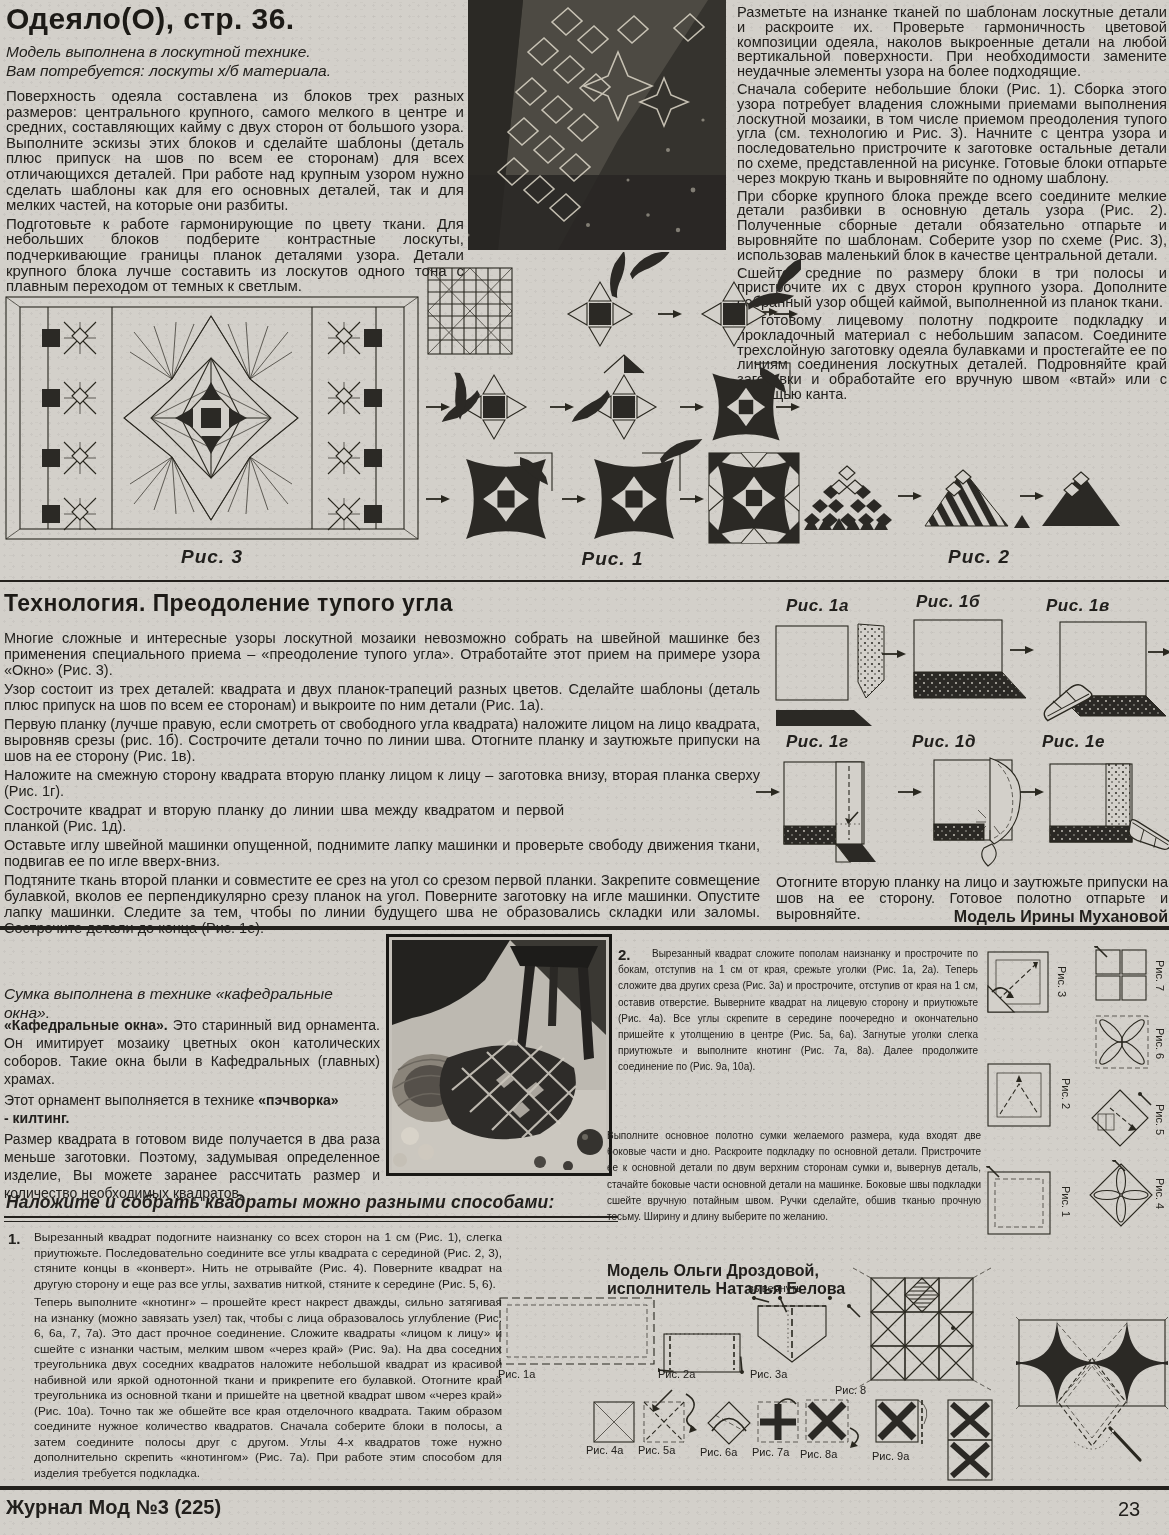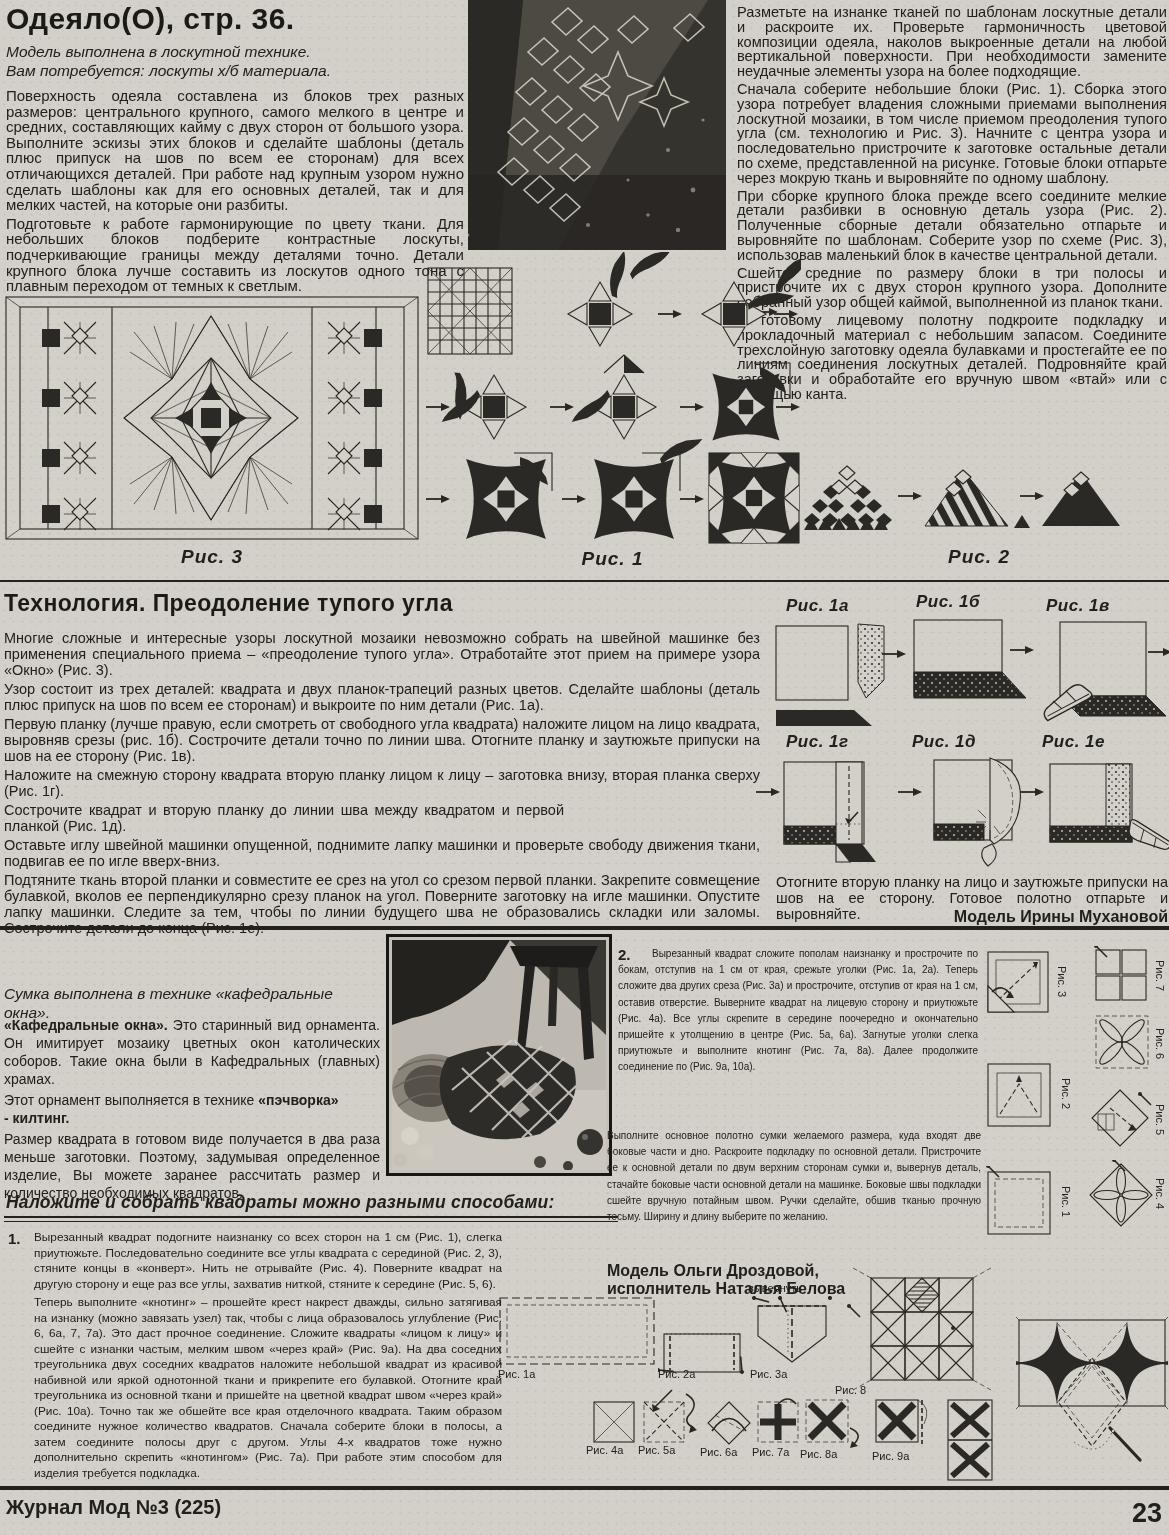--- a/index.html
+++ b/index.html
@@ -108,21 +108,21 @@
     </defs>
   </svg>
 
   <h1 class="abs head" style="left:6px;top:2px;width:460px">Одеяло(О), стр. 36.</h1>
   <div class="abs intro" style="left:6px;top:42px;width:460px">
     <div>Модель выполнена в лоскутной технике.</div>
     <div>Вам потребуется: лоскуты х/б материала.</div>
   </div>
   <div class="abs body" style="left:6px;top:88px;width:458px">
     <p>Поверхность одеяла составлена из блоков трех разных размеров: центрального крупного, самого мелкого в центре и средних, составляющих кайму с двух сторон от большого узора. Выполните эскизы этих блоков и сделайте шаблоны (деталь плюс припуск на шов по всем ее сторонам) для всех отличающихся деталей. При работе над крупным узором нужно сделать шаблоны как для его основных деталей, так и для мелких частей, на которые они разбиты.</p>
-    <p>Подготовьте к работе гармонирующие по цвету ткани. Для небольших блоков подберите контрастные лоскуты, подчеркивающие границы между деталями точно. Детали крупного блока лучше составить из лоскутов одного тона с плавным переходом от темных к светлым.</p>
+    <p>Подготовьте к работе гармонирующие по цвету ткани. Для небольших блоков подберите контрастные лоскуты, подчеркивающие границы планок деталями узора. Детали крупного блока лучше составить из лоскутов одного тона с плавным переходом от темных к светлым.</p>
   </div>
 
   <div class="abs" style="left:468px;top:0">
     <svg width="258" height="250" viewBox="0 0 258 250">
       <rect width="258" height="250" fill="#35332e"></rect>
       <polygon points="55,0 240,0 150,140 90,250 30,250" fill="#4d4a43"></polygon>
       <polygon points="0,0 55,0 30,250 0,250" fill="#2b2925"></polygon>
       <rect y="175" width="258" height="75" fill="#282623" opacity=".85"></rect>
       <g fill="none" stroke="#ddd7c8" stroke-width="1.6" opacity=".85">
         <path d="M84,22 l16,-14 14,13 -16,14z"></path>
@@ -664,15 +664,15 @@
       <path d="M0,-36 L28,0 L0,36 L-28,0 Z" class="thin dsh" fill="none"></path>
     </g>
     <g>
         <use href="#needle" transform="translate(94,150)"></use>
       </g>
     <path d="M58,164 Q84,182 96,154" class="thin dot" fill="none"></path>
   </svg>
 
   <div class="abs rule" style="left:0;top:1486px;width:1169px;height:4px"></div>
   <div class="abs" style="left:6px;top:1496px;font-size:20px;font-weight:700">Журнал Мод №3 (225)</div>
-  <div class="abs" style="left:1118px;top:1498px;width:44px;text-align:right;font-size:27px;font-weight:700">23</div>
+  <div class="abs" style="left:1118px;top:1498px;width:44px;font-size:20px;font-weight:400">23</div>
 
 </div>
 
 </body></html>

